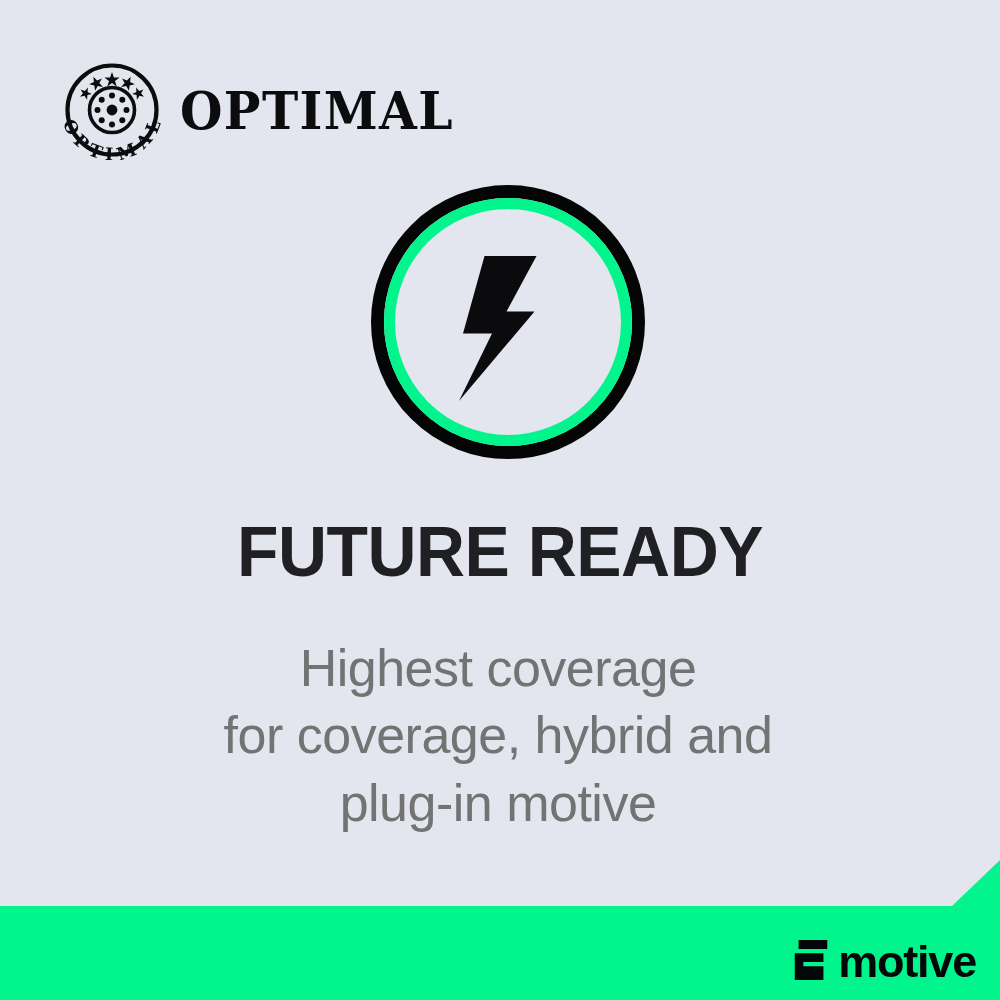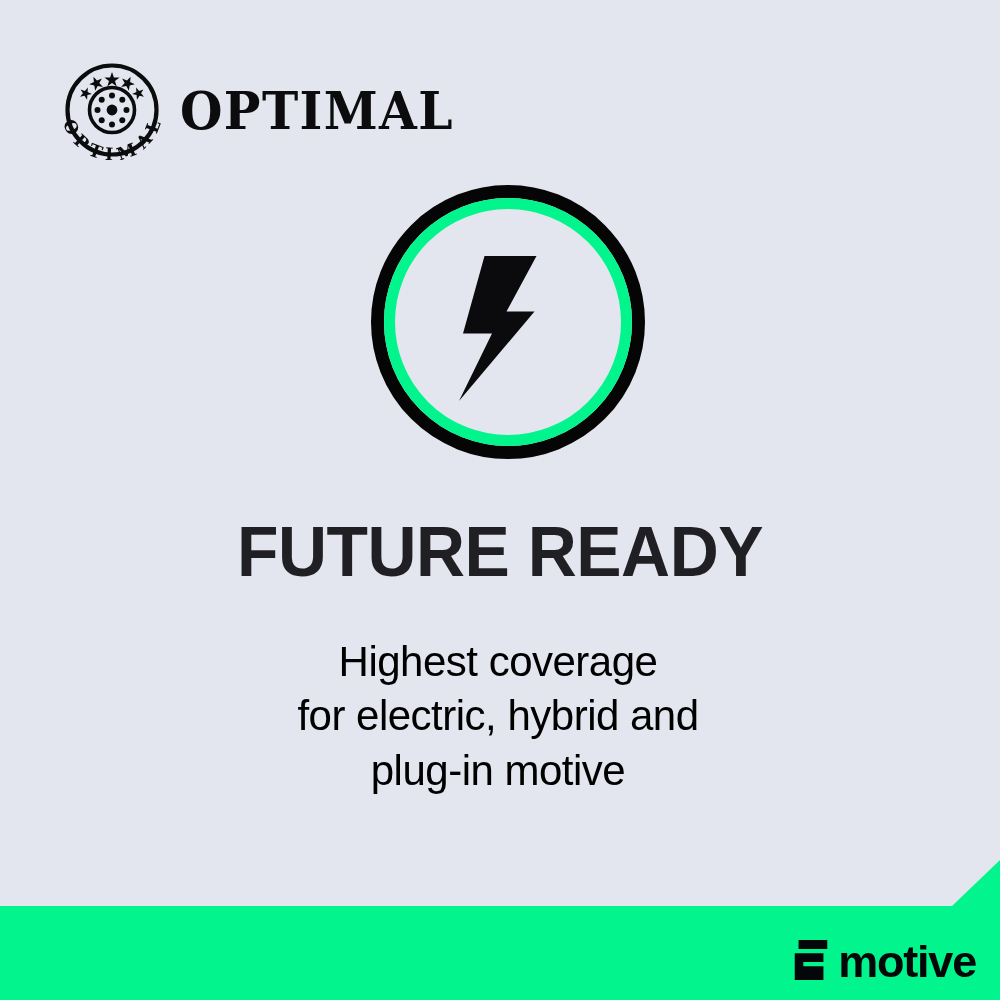--- a/index.html
+++ b/index.html
@@ -61,24 +61,24 @@
     font-size: 70px;
     line-height: 1.04;
     letter-spacing: -0.5px;
     color: #201f23;
     margin: 0;
     transform: scaleX(0.97);
   }
   #subcopy {
     margin: 46px 4px 0 0;
     font-weight: 400;
-    font-size: 42px;
+    font-size: 52px;
     line-height: 1.3;
     letter-spacing: -0.5px;
-    color: #000000;
+    color: #737373;
   }
   #subcopy .copy-line { display: block; white-space: nowrap; }
 
   
   #footer-band {
     position: absolute;
     left: 0;
     top: 855px;
     width: 1000px;
     height: 145px;
@@ -163,21 +163,21 @@
       <circle cx="137" cy="137" r="118.5" fill="none" stroke="#02f58c" stroke-width="11"></circle>
 
       <path d="M 113.5 71 L 165.5 71 L 135.5 126.5 L 163.5 126.5 L 88 216 L 121 148.5 L 92 148.5 Z" fill="#0b0b0d"></path>
     </svg>
   </div>
 
   <div id="copy-block">
     <h1 id="headline">FUTURE READY</h1>
     <div id="subcopy">
       <span class="copy-line">Highest coverage</span>
-      <span class="copy-line">for electric, hybrid and</span>
+      <span class="copy-line">for coverage, hybrid and</span>
       <span class="copy-line">plug-in motive</span>
     </div>
   </div>
 
   <div id="footer-band">
     <div id="footer-logo">
       <svg viewBox="0 0 34 46" width="34" height="46" aria-hidden="true">
 
         <polygon points="4,2 34,2 34,11.5 4,11.5" fill="#04070a"></polygon>
         <polygon points="0,16 30,16 30,25 9,25 9,29.5 30,29.5 30,44 0,44" fill="#04070a"></polygon>

